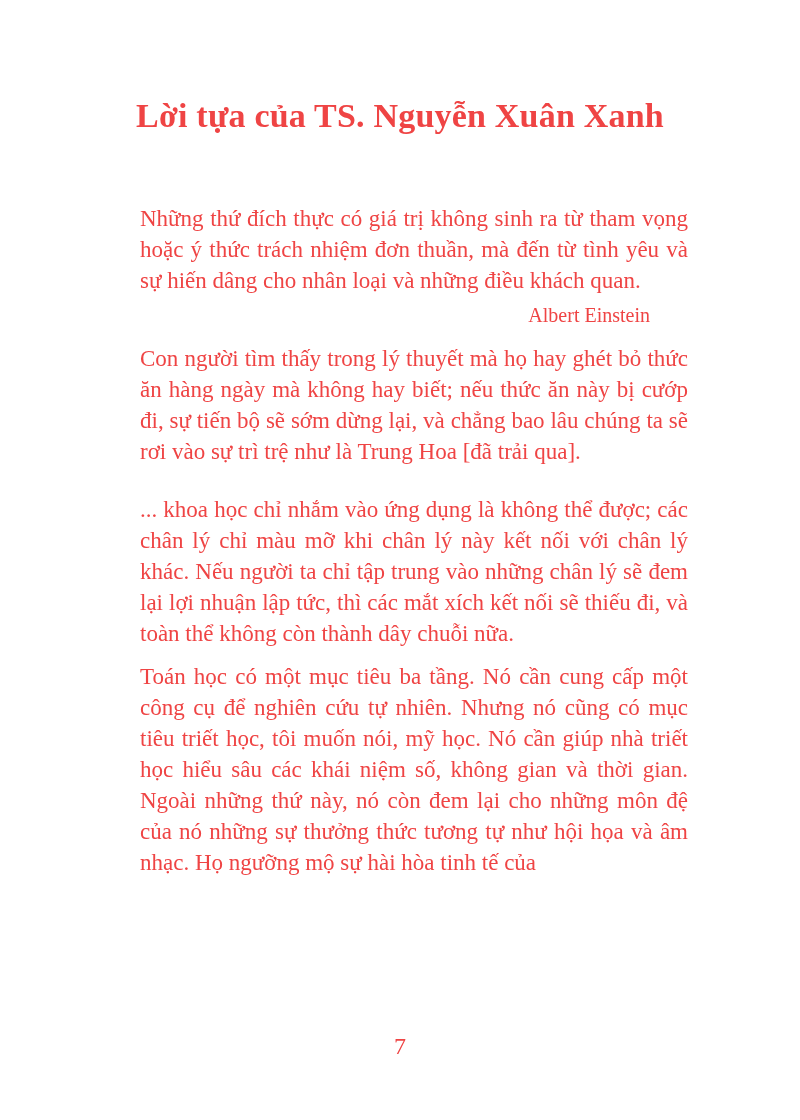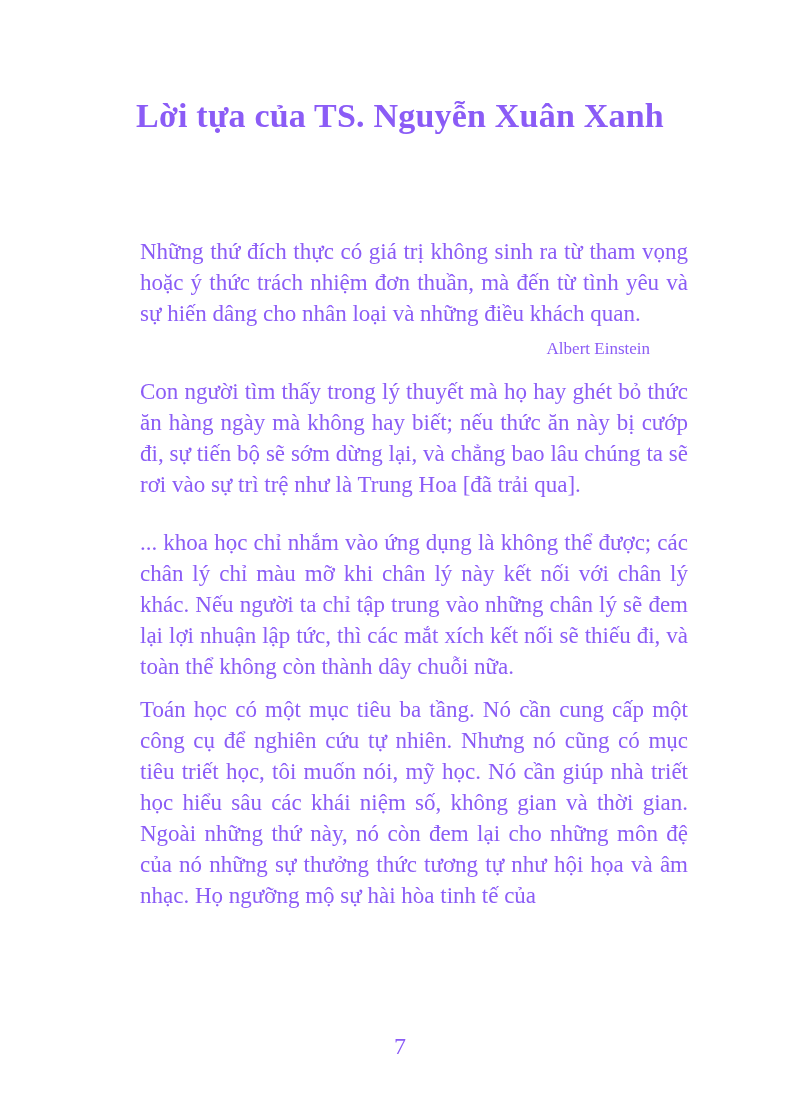--- a/index.html
+++ b/index.html
@@ -6,54 +6,54 @@
     margin: 0;
     padding: 0;
     background: #e8e8e8;
   }
   .page {
     position: relative;
     width: 800px;
     height: 1120px;
     margin: 0 auto;
     background: #ffffff;
-    color: #8b5cf6;
+    color: #ef4444;
     font-family: "Liberation Serif", "DejaVu Serif", serif;
     overflow: hidden;
   }
   .title {
     position: absolute;
     top: 97px;
     left: 0;
     width: 100%;
     margin: 0;
     text-align: center;
     font-size: 34px;
     font-weight: bold;
     letter-spacing: 0.2px;
   }
   .content {
     position: absolute;
-    top: 236px;
+    top: 203px;
     left: 140px;
     width: 548px;
     max-height: 804px;
     overflow: hidden;
   }
   .para {
     margin: 0;
     font-size: 23px;
     line-height: 31px;
     text-align: justify;
     text-justify: inter-word;
   }
   .attribution {
     margin: 4px 0 0 0;
     padding-right: 38px;
-    font-size: 17px;
+    font-size: 20px;
     line-height: 31px;
     text-align: right;
   }
   .body-para {
     margin-top: 12px;
   }
   .first-body {
     margin-top: 27px;
   }
   .folio {

